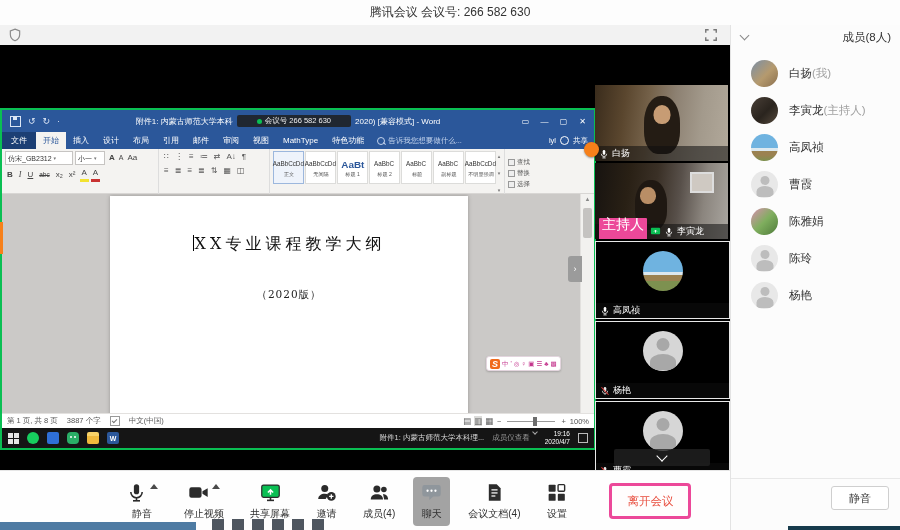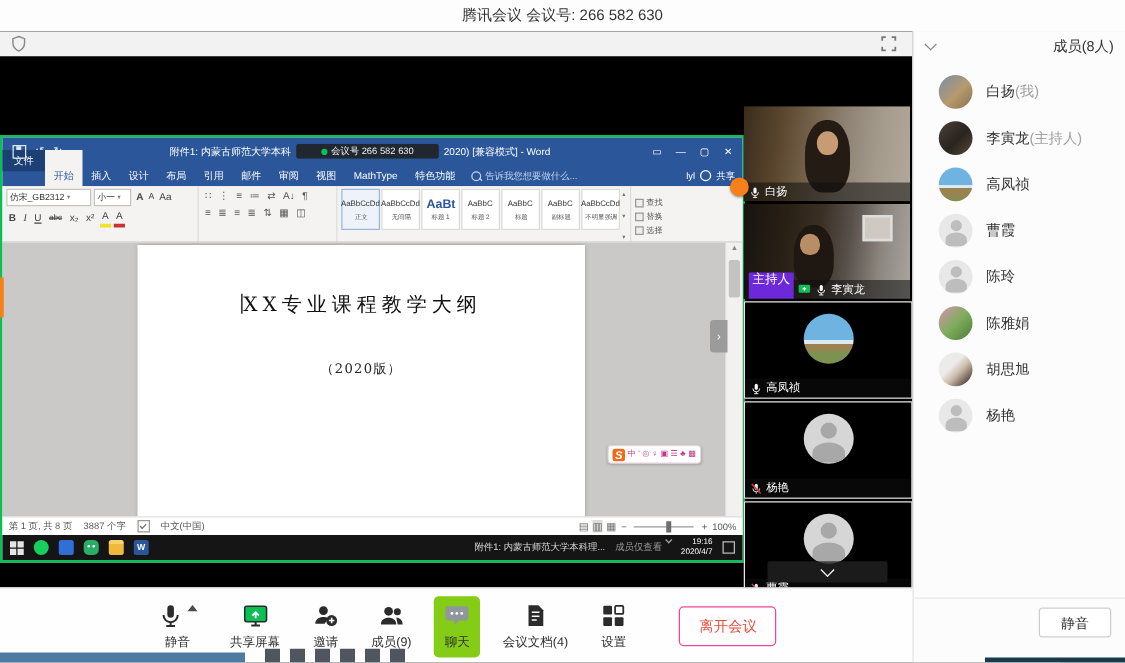--- a/index.html
+++ b/index.html
@@ -21,21 +21,21 @@
   #wtitle .qat{display:flex;align-items:center;gap:7px;margin-left:8px;font-size:9px;color:#dce6f5;}
   .saveico{width:9px;height:9px;border:1px solid #dce6f5;position:relative;}
   .saveico::after{content:"";position:absolute;left:2px;top:0;width:4px;height:3px;background:#dce6f5;}
   #wtitle .tmid{flex:1;display:flex;align-items:center;justify-content:center;gap:4px;font-size:8px;white-space:nowrap;overflow:hidden;}
   .mchip{background:rgba(30,30,30,.85);border-radius:2px;padding:1px 20px;display:flex;align-items:center;gap:3px;font-size:7.5px;color:#eee;}
   .mchip::before{content:"";width:5px;height:5px;border-radius:50%;background:#0abf53;}
   #wtitle .wcs{display:flex;align-items:center;gap:0;margin-right:2px;}
   #wtitle .wc{width:19px;height:18px;display:flex;align-items:center;justify-content:center;font-size:8px;color:#fff;}
   
   #wtabsrow{height:17px;background:#2b579a;display:flex;align-items:center;}
-  .wtab{font-size:8px;color:#fff;padding:12px 7px;height:17px;line-height:17px;white-space:nowrap;}
+  .wtab{font-size:8px;color:#fff;padding:0 7px;height:17px;line-height:17px;white-space:nowrap;}
   .wtab.file{background:#1c3f74;padding:0 9px;}
   .wtab.active{background:#f4f3f1;color:#2b579a;}
   .tellme{display:flex;align-items:center;gap:3px;margin-left:6px;font-size:7.5px;color:#c3d3ec;white-space:nowrap;}
   .lens{width:6px;height:6px;border:1px solid #c3d3ec;border-radius:50%;position:relative;}
   .lens::after{content:"";position:absolute;left:5px;top:5px;width:3px;height:1px;background:#c3d3ec;transform:rotate(45deg);}
   #wtabsrow .acct{margin-left:auto;display:flex;align-items:center;gap:4px;margin-right:6px;font-size:7.5px;color:#fff;white-space:nowrap;}
   .pdot{width:7px;height:7px;border-radius:50%;border:1px solid #fff;}
   
   #ribbon{height:44px;background:#f4f3f1;border-bottom:1px solid #d8d6d4;display:flex;}
   .rgroup{position:relative;border-right:1px solid #ddd;height:100%;padding:2px 3px 10px 3px;}
@@ -108,46 +108,46 @@
   
   .chev{display:inline-block;width:6px;height:6px;border-right:1.4px solid #888;border-bottom:1.4px solid #888;transform:rotate(45deg);margin-top:-3px;}
   .chev.white{border-color:#fff;width:7px;height:7px;}
   .chev.tiny{width:3px;height:3px;border-width:1px;border-color:#aaa;}
   
   #vstrip{left:595px;top:60px;width:133px;height:410px;display:flex;flex-direction:column;gap:2px;}
   .vtile{position:relative;width:133px;height:76px;background:#000;flex:0 0 76px;overflow:hidden;}
   .vtile.vb{border:1px solid #e8e8e8;}
   .vlabel{position:absolute;left:0;right:0;bottom:0;height:15px;background:rgba(15,15,15,.55);display:flex;align-items:center;gap:3px;padding:0 4px;}
   .vname{font-size:9px;color:#fff;white-space:nowrap;}
-  .vbadge{font-size:10px;color:#fff;background:#6d28d9;padding:0 3px;height:28px;line-height:12px;border-radius:1px;}
+  .vbadge{font-size:14px;color:#fff;background:#ec4899;padding:0 3px;height:28px;line-height:12px;border-radius:1px;}
   .cam-a{position:absolute;inset:0;background:linear-gradient(97deg,#3a2c1c 0%,#5a462e 22%,#75624a 40%,#8d8172 58%,#a39a8c 78%,#b2a99b 100%);}
   .cam-a::before{content:"";position:absolute;left:50%;top:14%;transform:translateX(-50%);width:36px;height:58px;border-radius:46% 46% 38% 38%;background:#241c14;}
   .cam-a::after{content:"";position:absolute;left:50%;top:26%;transform:translateX(-50%);width:17px;height:19px;border-radius:50% 50% 46% 46%;background:#c79c74;}
   .cam-b{position:absolute;inset:0;background:linear-gradient(97deg,#171310 0%,#292015 25%,#3a3026 45%,#58504a 62%,#8b857e 80%,#aaa6a0 100%);}
   .cam-b::before{content:"";position:absolute;left:30%;top:22%;width:32px;height:50px;border-radius:46% 46% 38% 38%;background:#1f1812;}
   .cam-b::after{content:"";position:absolute;left:34%;top:32%;width:16px;height:17px;border-radius:50% 50% 46% 46%;background:#b98e66;}
   .wallframe{position:absolute;right:14px;top:9px;width:20px;height:17px;border:2px solid #ddd;background:#cfc9c2;}
   .vav{position:absolute;left:50%;top:9px;transform:translateX(-50%);width:40px;height:40px;border-radius:50%;}
   .av-sky{background:linear-gradient(#6fb3e0 0 52%,#dce9f0 52% 60%,#9b8251 60% 74%,#7d9150 74% 100%);}
   .av-def-big{background:#d6d6d6;position:relative;overflow:hidden;}
   .av-def-big::before{content:"";position:absolute;left:50%;top:7px;transform:translateX(-50%);width:13px;height:13px;border-radius:50%;background:#a8a8a8;}
   .av-def-big::after{content:"";position:absolute;left:50%;top:23px;transform:translateX(-50%);width:26px;height:16px;border-radius:50% 50% 0 0;background:#a8a8a8;}
   #strip-collapse{left:614px;top:424px;width:96px;height:17px;background:rgba(35,35,35,.78);border-radius:2px;display:flex;align-items:center;justify-content:center;z-index:6;}
   
   #orangedot{left:584px;top:117px;width:15px;height:15px;border-radius:50%;background:#f7801a;z-index:5;box-shadow:0 1px 2px rgba(0,0,0,.4);}
   #edge-orange{left:0;top:197px;width:3px;height:32px;background:#f7801a;z-index:6;}
   
   #toolbar{left:0;top:470px;width:730px;height:60px;background:#fefefe;border-top:1px solid #e6e6e6;display:flex;align-items:center;padding-left:118px;gap:10px;}
   .titem{display:flex;flex-direction:column;align-items:center;padding:5px 8px;border-radius:4px;}
-  .titem.active{background:#84cc16;}
+  .titem.active{background:#a3a3a3;}
   .ticonrow{display:flex;align-items:flex-start;gap:3px;height:22px;}
   .ticonrow svg{width:21px;height:21px;}
   .tcaret{width:0;height:0;border-left:4px solid transparent;border-right:4px solid transparent;border-bottom:5px solid #4a4a4a;margin-top:2px;}
   .tlabel{font-size:10px;color:#2f2f2f;margin-top:3px;white-space:nowrap;}
-  #leave-btn{margin-left:24px;height:30px;padding:0 15px;border:1px solid #ec4899;border-radius:4px;background:#fffdfd;color:#e84c3d;font-size:11.5px;display:flex;align-items:center;}
+  #leave-btn{margin-left:24px;height:30px;padding:0 15px;border:3px solid #ec4899;border-radius:4px;background:#fffdfd;color:#e84c3d;font-size:11.5px;display:flex;align-items:center;}
   
   #panel{left:730px;top:25px;width:170px;height:505px;background:#fcfcfc;border-left:1px solid #e3e3e3;}
   #panel-head{position:absolute;left:0;top:0;width:100%;height:24px;display:flex;align-items:center;padding:0 10px;box-sizing:border-box;}
   #panel-title{margin-left:auto;font-size:11.5px;color:#333;}
   #member-list{position:absolute;left:0;top:30px;width:100%;}
   .mrow{height:37px;display:flex;align-items:center;padding-left:20px;}
   .avatar{width:27px;height:27px;border-radius:50%;flex:0 0 27px;position:relative;overflow:hidden;}
   .av-m1{background:linear-gradient(135deg,#7a8fa8,#b59a6e 55%,#8a6f4e);}
   .av-m2{background:linear-gradient(135deg,#4a4038,#2a241e 55%,#55493c);}
   .av-m3{background:linear-gradient(#6fb3e0 0 52%,#dce9f0 52% 62%,#9b8251 62% 78%,#7d9150);}
@@ -491,20 +491,30 @@
             <line x1="12" y1="18" x2="12" y2="21.5" stroke="#2b2b2b" stroke-width="1.8"></line>
             <line x1="8" y1="21.5" x2="16" y2="21.5" stroke="#2b2b2b" stroke-width="1.8"></line>
           </svg>
           <span class="tcaret"></span>
         </div>
         <div class="tlabel">静音</div>
       </div>
       <div class="titem">
         <div class="ticonrow">
           <svg viewBox="0 0 24 24" xmlns="http://www.w3.org/2000/svg">
+            <rect x="1.5" y="6" width="14" height="12" rx="2.5" fill="#2b2b2b"></rect>
+            <path d="M16.5 10.5l6-3.5v10l-6-3.5z" fill="#2b2b2b"></path>
+          </svg>
+          <span class="tcaret"></span>
+        </div>
+        <div class="tlabel">停止视频</div>
+      </div>
+      <div class="titem">
+        <div class="ticonrow">
+          <svg viewBox="0 0 24 24" xmlns="http://www.w3.org/2000/svg">
             <rect x="2" y="3.5" width="20" height="14" rx="2" fill="#0abf53" stroke="#2b2b2b" stroke-width="1.4"></rect>
             <path d="M12 14.5v-5 M9 12 L12 9 l3 3" stroke="#fff" stroke-width="1.7" fill="none"></path>
             <line x1="8" y1="21" x2="16" y2="21" stroke="#2b2b2b" stroke-width="1.8"></line>
             <line x1="12" y1="17.5" x2="12" y2="21" stroke="#2b2b2b" stroke-width="1.8"></line>
           </svg>
         </div>
         <div class="tlabel">共享屏幕</div>
       </div>
       <div class="titem">
         <div class="ticonrow">
@@ -519,21 +529,21 @@
       </div>
       <div class="titem">
         <div class="ticonrow">
           <svg viewBox="0 0 24 24" xmlns="http://www.w3.org/2000/svg">
             <circle cx="9" cy="8" r="4" fill="#2b2b2b"></circle>
             <path d="M2 20c0-4 3-6 7-6s7 2 7 6z" fill="#2b2b2b"></path>
             <circle cx="17" cy="8.5" r="3.2" fill="#2b2b2b"></circle>
             <path d="M16 13.7c3.4.4 5.8 2.3 5.8 6.3h-4.5" fill="#2b2b2b"></path>
           </svg>
         </div>
-        <div class="tlabel">成员(9)</div>
+        <div class="tlabel">成员(4)</div>
       </div>
       <div class="titem active">
         <div class="ticonrow">
           <svg viewBox="0 0 24 24" xmlns="http://www.w3.org/2000/svg">
             <path d="M4 3.5h16a2.5 2.5 0 0 1 2.5 2.5v8a2.5 2.5 0 0 1-2.5 2.5h-6l-4.5 4v-4H4A2.5 2.5 0 0 1 1.5 14V6A2.5 2.5 0 0 1 4 3.5z" fill="#8f969c"></path>
             <circle cx="7.5" cy="10" r="1.3" fill="#fff"></circle>
             <circle cx="12" cy="10" r="1.3" fill="#fff"></circle>
             <circle cx="16.5" cy="10" r="1.3" fill="#fff"></circle>
           </svg>
         </div>
@@ -582,30 +592,26 @@
         </div>
         <div class="mrow">
           <span class="avatar av-m3"></span>
           <span class="mname">高凤祯</span>
         </div>
         <div class="mrow">
           <span class="avatar av-def"></span>
           <span class="mname">曹霞</span>
         </div>
         <div class="mrow">
+          <span class="avatar av-m6"></span>
+          <span class="mname">陈雅娟</span>
+        </div>
+        <div class="mrow">
           <span class="avatar av-def"></span>
           <span class="mname">陈玲</span>
-        </div>
-        <div class="mrow">
-          <span class="avatar av-m6"></span>
-          <span class="mname">陈雅娟</span>
-        </div>
-        <div class="mrow">
-          <span class="avatar av-m7"></span>
-          <span class="mname">胡思旭</span>
         </div>
         <div class="mrow">
           <span class="avatar av-def"></span>
           <span class="mname">杨艳</span>
         </div>
       </div>
     <div id="panel-divider"></div>
     <div id="panel-mute">静音</div>
   </div>
 

